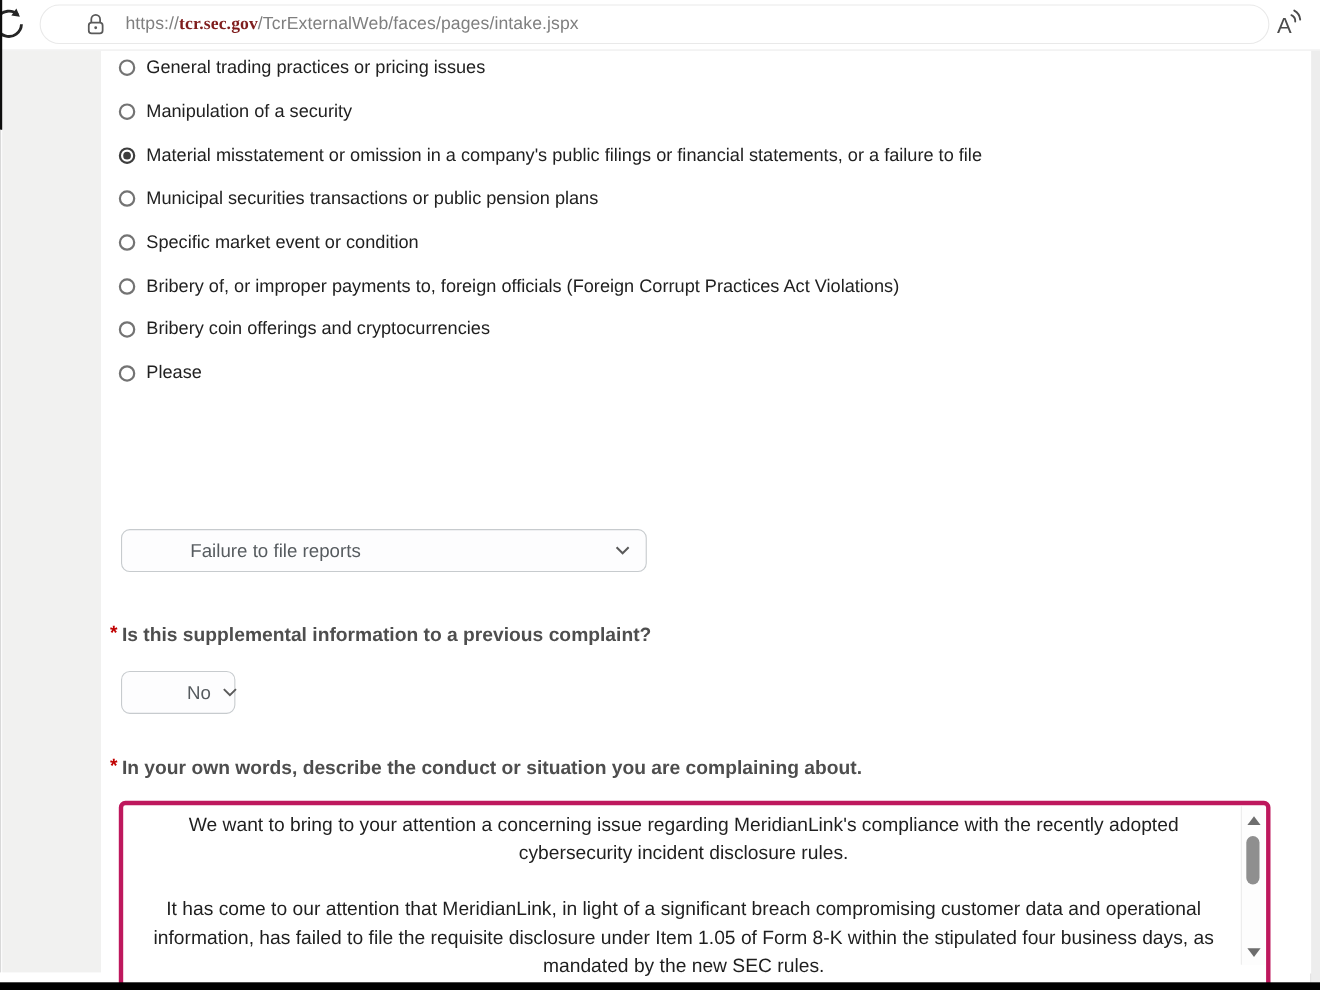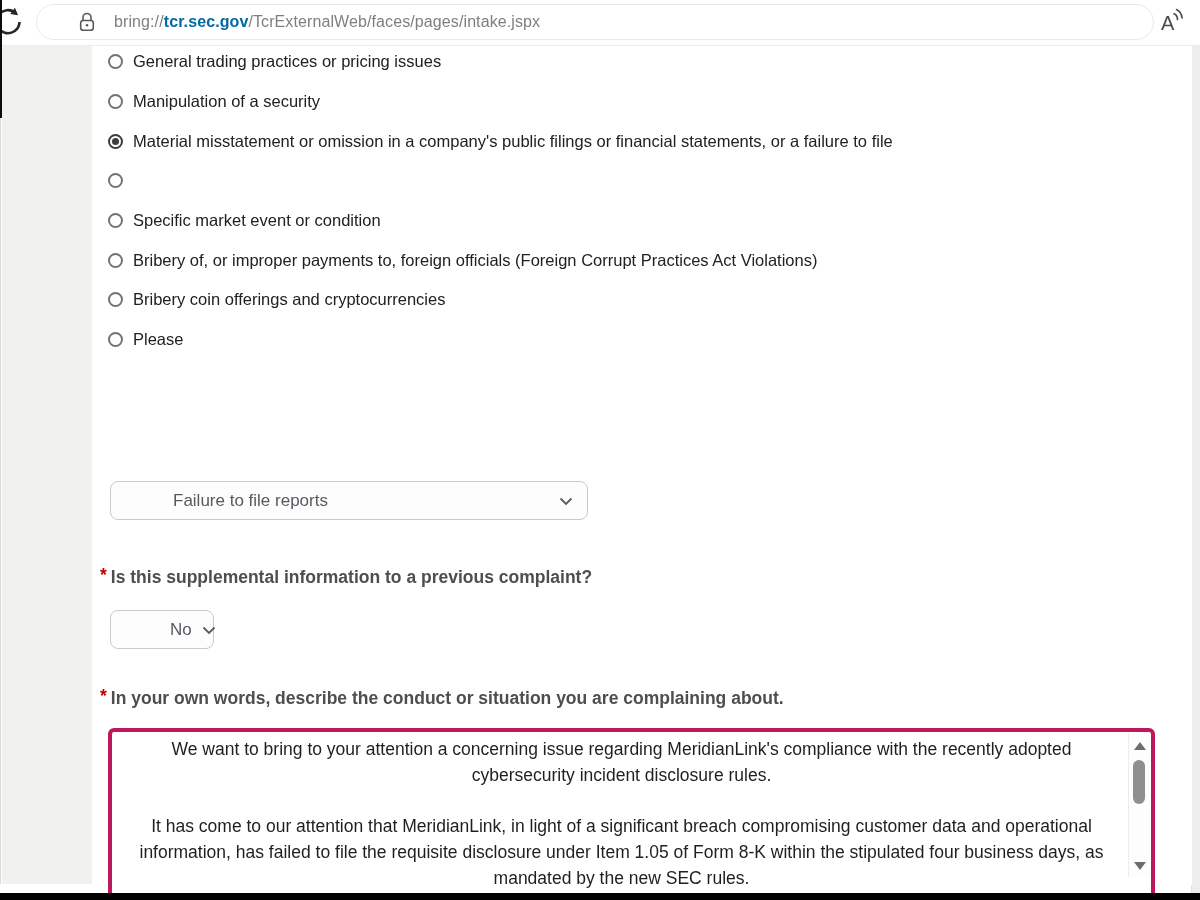--- a/index.html
+++ b/index.html
@@ -16,21 +16,21 @@
   }
   .reload{position:absolute;left:-9px;top:5px;width:34px;height:34px;}
   .address-pill{
     position:absolute;left:36px;top:4px;width:1118px;height:36px;
     border:1px solid #e9e9e9;border-radius:19px;background:#ffffff;
     display:flex;align-items:center;padding-left:38px;box-sizing:border-box;
   }
   .lock{width:24px;height:24px;margin-right:15px;flex:0 0 auto;display:inline-flex;}
   .url{font-size:16px;white-space:nowrap;letter-spacing:0.1px;}
   .u-muted{color:#7f7f7f;}
-  .u-domain{color:#0369a1;font-weight:600;}
+  .u-domain{color:#7f1d1d;font-weight:600;font-family:Liberation Serif, serif;}
   .readaloud{position:absolute;right:13px;top:7px;width:30px;height:30px;}
   
   .edge-left-black{position:absolute;left:0;top:0;width:2px;height:118px;background:#0d0d0d;z-index:9;}
   .edge-left-line{position:absolute;left:0;top:118px;width:1px;height:766px;background:#d9d9d9;z-index:9;}
   .gutter-left{position:absolute;left:2px;top:46px;width:90px;height:838px;background:#f1f1f0;}
   .scroll-strip{position:absolute;left:1191px;top:46px;width:9px;height:847px;background:#ededed;border-left:1px solid #e3e3e3;box-sizing:border-box;}
   .bottom-bar{position:absolute;left:0;top:893px;width:1200px;height:7px;background:#000000;z-index:9;}
   
   .content{position:absolute;left:92px;top:44px;width:1100px;height:841px;background:#ffffff;}
   .radios{position:absolute;left:16px;top:-2px;width:1060px;}
@@ -91,21 +91,21 @@
     </svg>
   </span>
   <div class="address-pill">
     <span class="lock">
       <svg width="24" height="24" viewBox="0 0 24 24">
         <path d="M8 10.5 V7.5 a4 4 0 0 1 8 0 v3" fill="none" stroke="#5a5a5a" stroke-width="1.6"></path>
         <rect x="5.7" y="10.5" width="12.6" height="9.8" rx="2.6" fill="none" stroke="#5a5a5a" stroke-width="1.6"></rect>
         <circle cx="12" cy="15.2" r="1.3" fill="#5a5a5a"></circle>
       </svg>
     </span>
-    <span class="url"><span class="u-muted">bring://</span><span class="u-domain">tcr.sec.gov</span><span class="u-muted">/TcrExternalWeb/faces/pages/intake.jspx</span></span>
+    <span class="url"><span class="u-muted">https://</span><span class="u-domain">tcr.sec.gov</span><span class="u-muted">/TcrExternalWeb/faces/pages/intake.jspx</span></span>
   </div>
   <span class="readaloud">
     <svg width="30" height="30" viewBox="0 0 30 30">
       <text x="4" y="23" font-size="20" fill="#4c4c4c" font-family="Liberation Sans, sans-serif">A</text>
       <path d="M20.5 12.5 A6 6 0 0 0 17 6.8" fill="none" stroke="#4c4c4c" stroke-width="1.7" stroke-linecap="round"></path>
       <path d="M25 10.8 A10.3 10.3 0 0 0 19.6 2.6" fill="none" stroke="#4c4c4c" stroke-width="1.7" stroke-linecap="round"></path>
     </svg>
   </span>
 </div>
 
@@ -125,20 +125,21 @@
     <label class="radio-row">
       <span class="radio"></span>
       <span class="radio-label">Manipulation of a security</span>
     </label>
     <label class="radio-row">
       <span class="radio checked"></span>
       <span class="radio-label">Material misstatement or omission in a company's public filings or financial statements, or a failure to file</span>
     </label>
     <label class="radio-row">
       <span class="radio"></span>
+      <span class="radio-label">Municipal securities transactions or public pension plans</span>
     </label>
     <label class="radio-row">
       <span class="radio"></span>
       <span class="radio-label">Specific market event or condition</span>
     </label>
     <label class="radio-row">
       <span class="radio"></span>
       <span class="radio-label">Bribery of, or improper payments to, foreign officials (Foreign Corrupt Practices Act Violations)</span>
     </label>
     <label class="radio-row">

